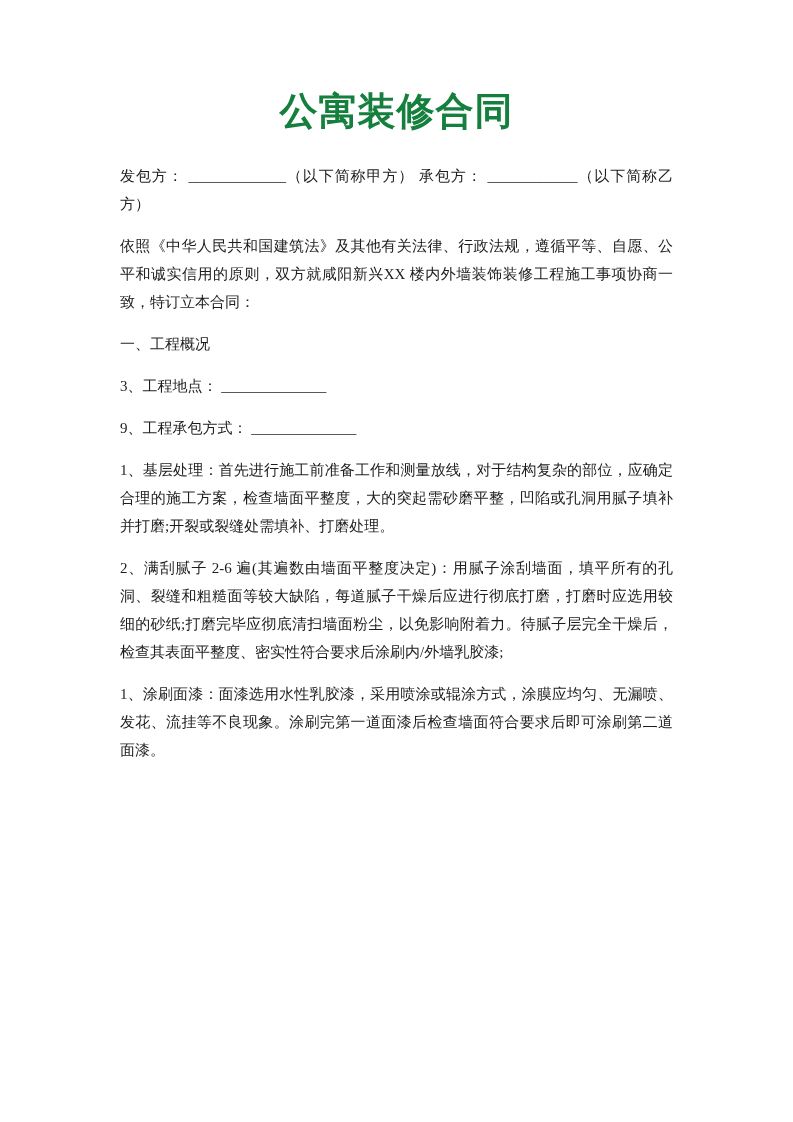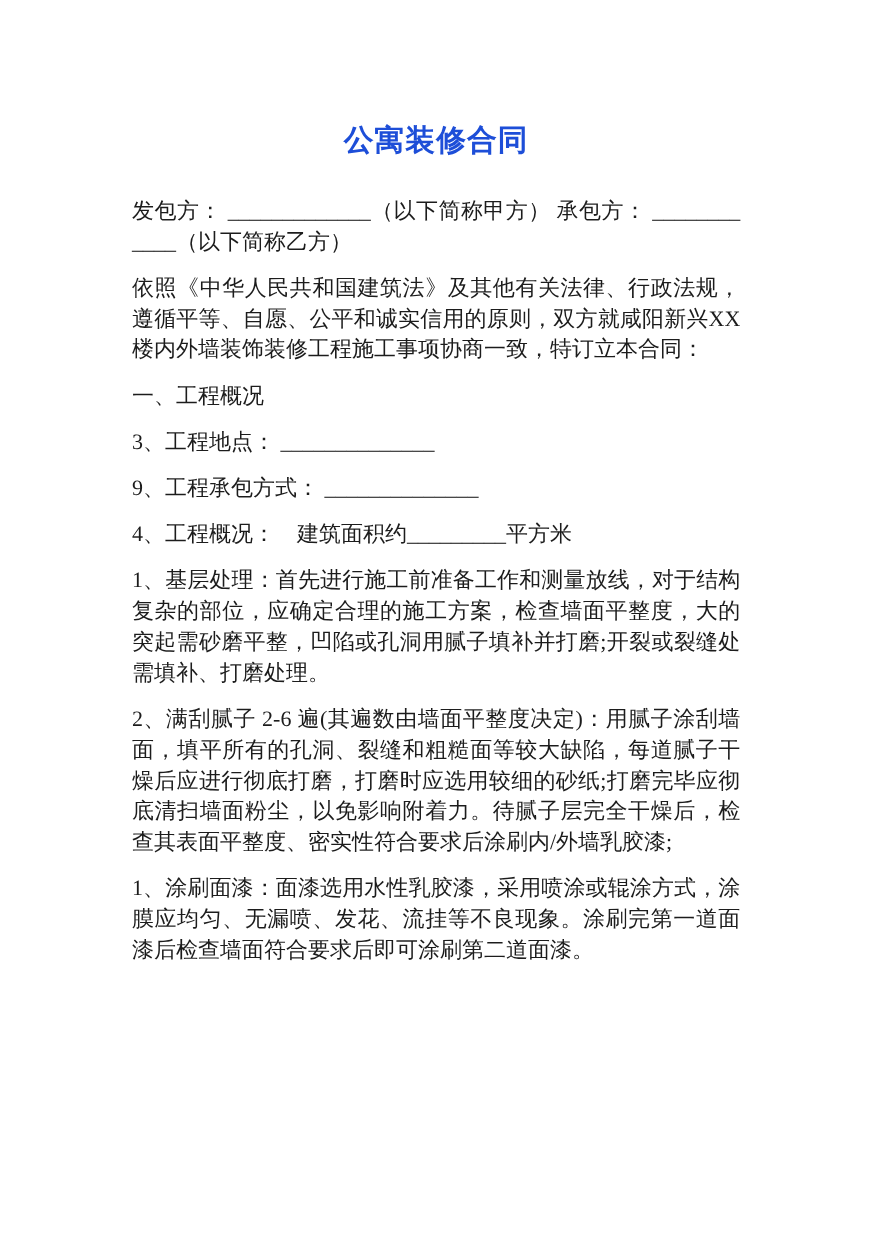--- a/index.html
+++ b/index.html
@@ -16,31 +16,31 @@
     color: #1c1c1c;
   }
   .page {
     box-sizing: border-box;
     width: 793px;
     height: 1122px;
     padding: 92px 120px 40px 120px;
     background: #ffffff;
   }
   .doc-title {
-    margin: 16px 0 32px 0;
-    font-size: 27px;
+    margin: 0 0 32px 0;
+    font-size: 38px;
     line-height: 38px;
     font-weight: 700;
     text-align: center;
-    color: #1d4ed8;
+    color: #15803d;
     letter-spacing: 1px;
   }
   .doc-para {
     margin: 0 0 14px 0;
-    font-size: 20px;
+    font-size: 15px;
     line-height: 28px;
     text-align: justify;
     word-break: break-all;
     color: #1c1c1c;
   }
 </style>
 </head>
 <body>
 
 <div class="page">
@@ -51,21 +51,20 @@
 
   <p class="doc-para">依照《中华人民共和国建筑法》及其他有关法律、行政法规，遵循平等、自愿、公平和诚实信用的原则，双方就咸阳新兴XX 楼内外墙装饰装修工程施工事项协商一致，特订立本合同：</p>
 
   <p class="doc-para">一、工程概况</p>
 
 
   <p class="doc-para">3、工程地点： ______________</p>
 
   <p class="doc-para">9、工程承包方式： ______________</p>
 
-  <p class="doc-para">4、工程概况：　建筑面积约_________平方米</p>
 
 
   <p class="doc-para">1、基层处理：首先进行施工前准备工作和测量放线，对于结构复杂的部位，应确定合理的施工方案，检查墙面平整度，大的突起需砂磨平整，凹陷或孔洞用腻子填补并打磨;开裂或裂缝处需填补、打磨处理。</p>
 
   <p class="doc-para">2、满刮腻子 2-6 遍(其遍数由墙面平整度决定)：用腻子涂刮墙面，填平所有的孔洞、裂缝和粗糙面等较大缺陷，每道腻子干燥后应进行彻底打磨，打磨时应选用较细的砂纸;打磨完毕应彻底清扫墙面粉尘，以免影响附着力。待腻子层完全干燥后，检查其表面平整度、密实性符合要求后涂刷内/外墙乳胶漆;</p>
 
   <p class="doc-para">1、涂刷面漆：面漆选用水性乳胶漆，采用喷涂或辊涂方式，涂膜应均匀、无漏喷、发花、流挂等不良现象。涂刷完第一道面漆后检查墙面符合要求后即可涂刷第二道面漆。</p>
 
 </div>
 

